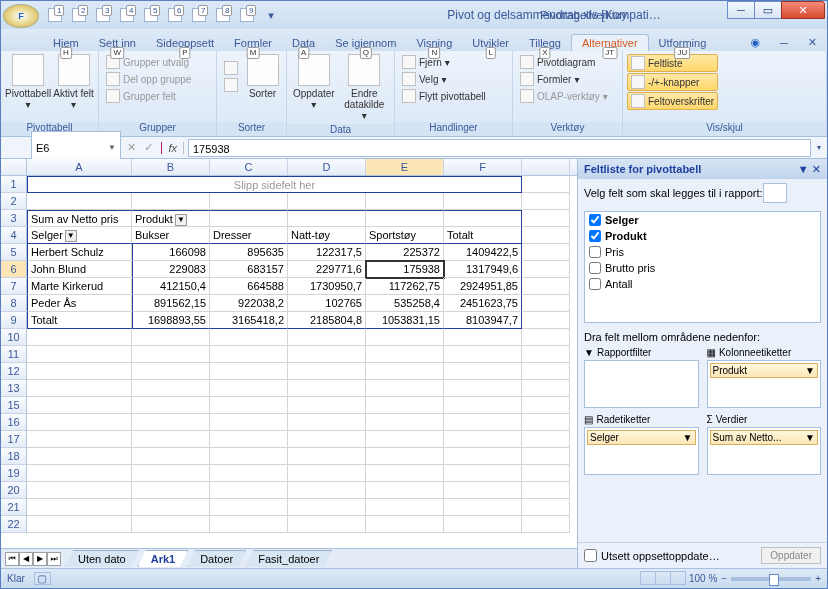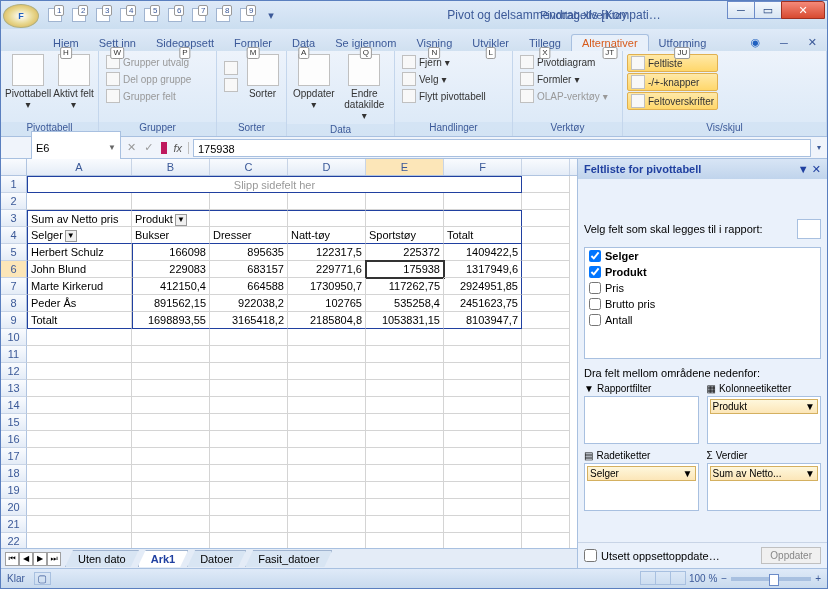--- a/index.html
+++ b/index.html
@@ -33,21 +33,21 @@
 .big-btn .icon { width: 32px; height: 32px; border: 1px solid #c0c0c0; background: #fdfdfd; margin-bottom: 2px; }
 .small-items { display: flex; flex-direction: column; gap: 1px; font-size: 10px; color: #333; }
 .small-item { display: flex; align-items: center; gap: 3px; padding: 1px 3px; white-space: nowrap; }
 .small-item .ic { width: 14px; height: 14px; border: 1px solid #c0c0c0; background: #f8f8f8; flex-shrink: 0; }
 .small-item.disabled { color: #999; }
 .highlighted { background: linear-gradient(#ffe9a8,#ffd76b); border: 1px solid #e0b050; border-radius: 2px; }
 
 
 .formulabar { height: 22px; border-bottom: 1px solid #a8c0e0; display: flex; align-items: center; background: #f0f4fb; }
 .namebox { width: 90px; height: 34px; border: 1px solid #a8c0e0; margin: 0 2px 0 30px; background: #fff; padding: 0 4px; display: flex; align-items: center; justify-content: space-between; }
-.fxlabel { padding: 0 6px; font-style: italic; color: #555; border-left: 6px solid #be185d; border-right: 1px solid #c0c0c0; margin: 12px 4px; }
+.fxlabel { padding: 0 6px; font-style: italic; color: #555; border-left: 1px solid #be185d; border-right: 1px solid #c0c0c0; margin: 12px 4px; }
 .formula-input { flex: 1; height: 18px; border: 1px solid #a8c0e0; background: #fff; padding: 0 4px; line-height: 18px; }
 
 
 .gridarea { flex: 1; display: flex; overflow: hidden; }
 .sheet { flex: 1; position: relative; overflow: hidden; }
 .colheaders { display: flex; height: 17px; background: linear-gradient(#f9fbfe,#e4ecf7); border-bottom: 1px solid #b0c4e0; }
 .rowh-corner { width: 26px; border-right: 1px solid #b0c4e0; }
 .colh { border-right: 1px solid #c8d4e6; text-align: center; color: #3b5998; font-size: 11px; line-height: 17px; }
 .colh.active { background: #fce6b8; }
 .rows { }
@@ -69,21 +69,21 @@
 .tabnav { display: flex; gap: 0; margin: 0 4px; }
 .tabnav span { width: 14px; height: 14px; border: 1px solid #a0a0a0; background: #fff; text-align: center; line-height: 12px; font-size: 8px; }
 .stab { padding: 2px 12px; background: #d8e5f3; border: 1px solid #a0b4d0; border-bottom: none; margin-right: -1px; clip-path: polygon(8px 0, 100% 0, calc(100% - 8px) 100%, 0 100%); }
 .stab.active { background: #fff; font-weight: bold; color: #2040a0; }
 
 
 .fieldpane { width: 250px; border-left: 1px solid #a8c0e0; background: #eaf1fb; display: flex; flex-direction: column; font-size: 11px; }
 .fieldpane-hdr { height: 20px; background: linear-gradient(#d8e5f5,#c0d4ec); padding: 0 6px; display: flex; align-items: center; justify-content: space-between; font-weight: bold; color: #2040a0; }
 .fieldpane-hdr .x { font-size: 11px; font-weight: normal; }
 .fp-section { padding: 4px 6px; }
-.fp-instr { display: flex; justify-content: space-between; align-items: center; margin-top: 36px; }
+.fp-instr { display: flex; align-items: center; }
 .fp-gear { width: 24px; height: 20px; border: 1px solid #a8c0e0; background: #fff; }
 .fieldlist { border: 1px solid #a8c0e0; background: #fff; height: 112px; margin: 4px 6px; overflow-y: auto; }
 .fielditem { padding: 2px 4px; display: flex; align-items: center; gap: 4px; }
 .fielditem input { width: 12px; height: 12px; }
 .fielditem.bold { font-weight: bold; }
 .areas { padding: 4px 6px; flex: 1; }
 .areagrid { display: grid; grid-template-columns: 1fr 1fr; gap: 6px 8px; margin-top: 4px; }
 .areabox { }
 .arealabel { font-size: 10px; display: flex; align-items: center; gap: 3px; margin-bottom: 2px; }
 .areadrop { height: 48px; border: 1px solid #a8c0e0; background: #fff; padding: 2px; }
@@ -434,30 +434,20 @@
             <div class="rowh">13</div>
             <div class="cell cwA"></div>
             <div class="cell cwB"></div>
             <div class="cell cwC"></div>
             <div class="cell cwD"></div>
             <div class="cell cwE"></div>
             <div class="cell cwF"></div>
             <div class="cell cwG"></div>
           </div>
           <div class="row">
-            <div class="rowh">14</div>
-            <div class="cell cwA"></div>
-            <div class="cell cwB"></div>
-            <div class="cell cwC"></div>
-            <div class="cell cwD"></div>
-            <div class="cell cwE"></div>
-            <div class="cell cwF"></div>
-            <div class="cell cwG"></div>
-          </div>
-          <div class="row">
             <div class="rowh">15</div>
             <div class="cell cwA"></div>
             <div class="cell cwB"></div>
             <div class="cell cwC"></div>
             <div class="cell cwD"></div>
             <div class="cell cwE"></div>
             <div class="cell cwF"></div>
             <div class="cell cwG"></div>
           </div>
           <div class="row">

